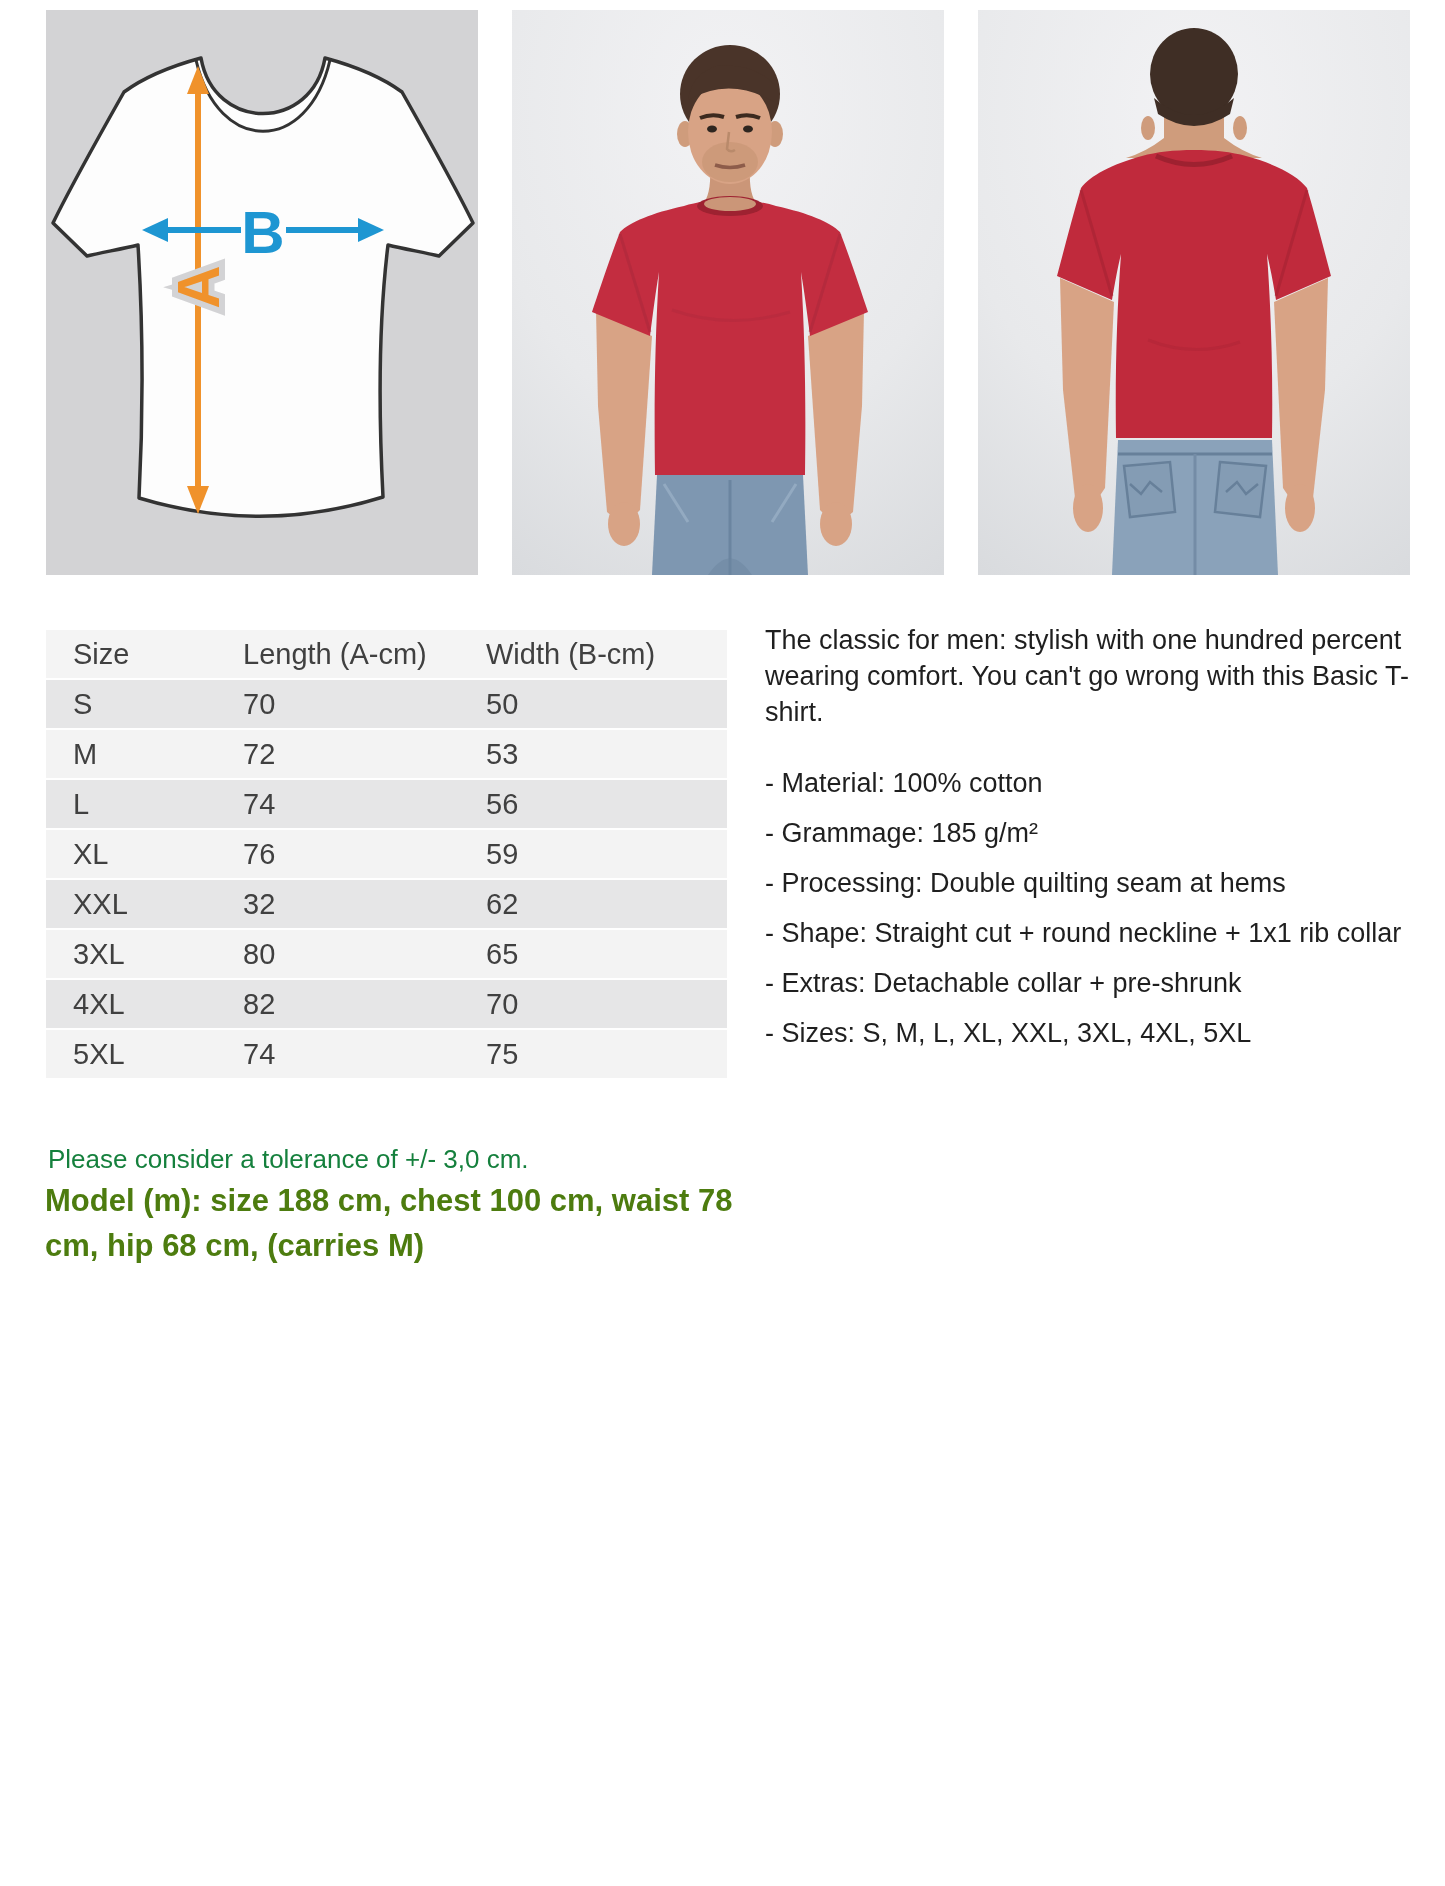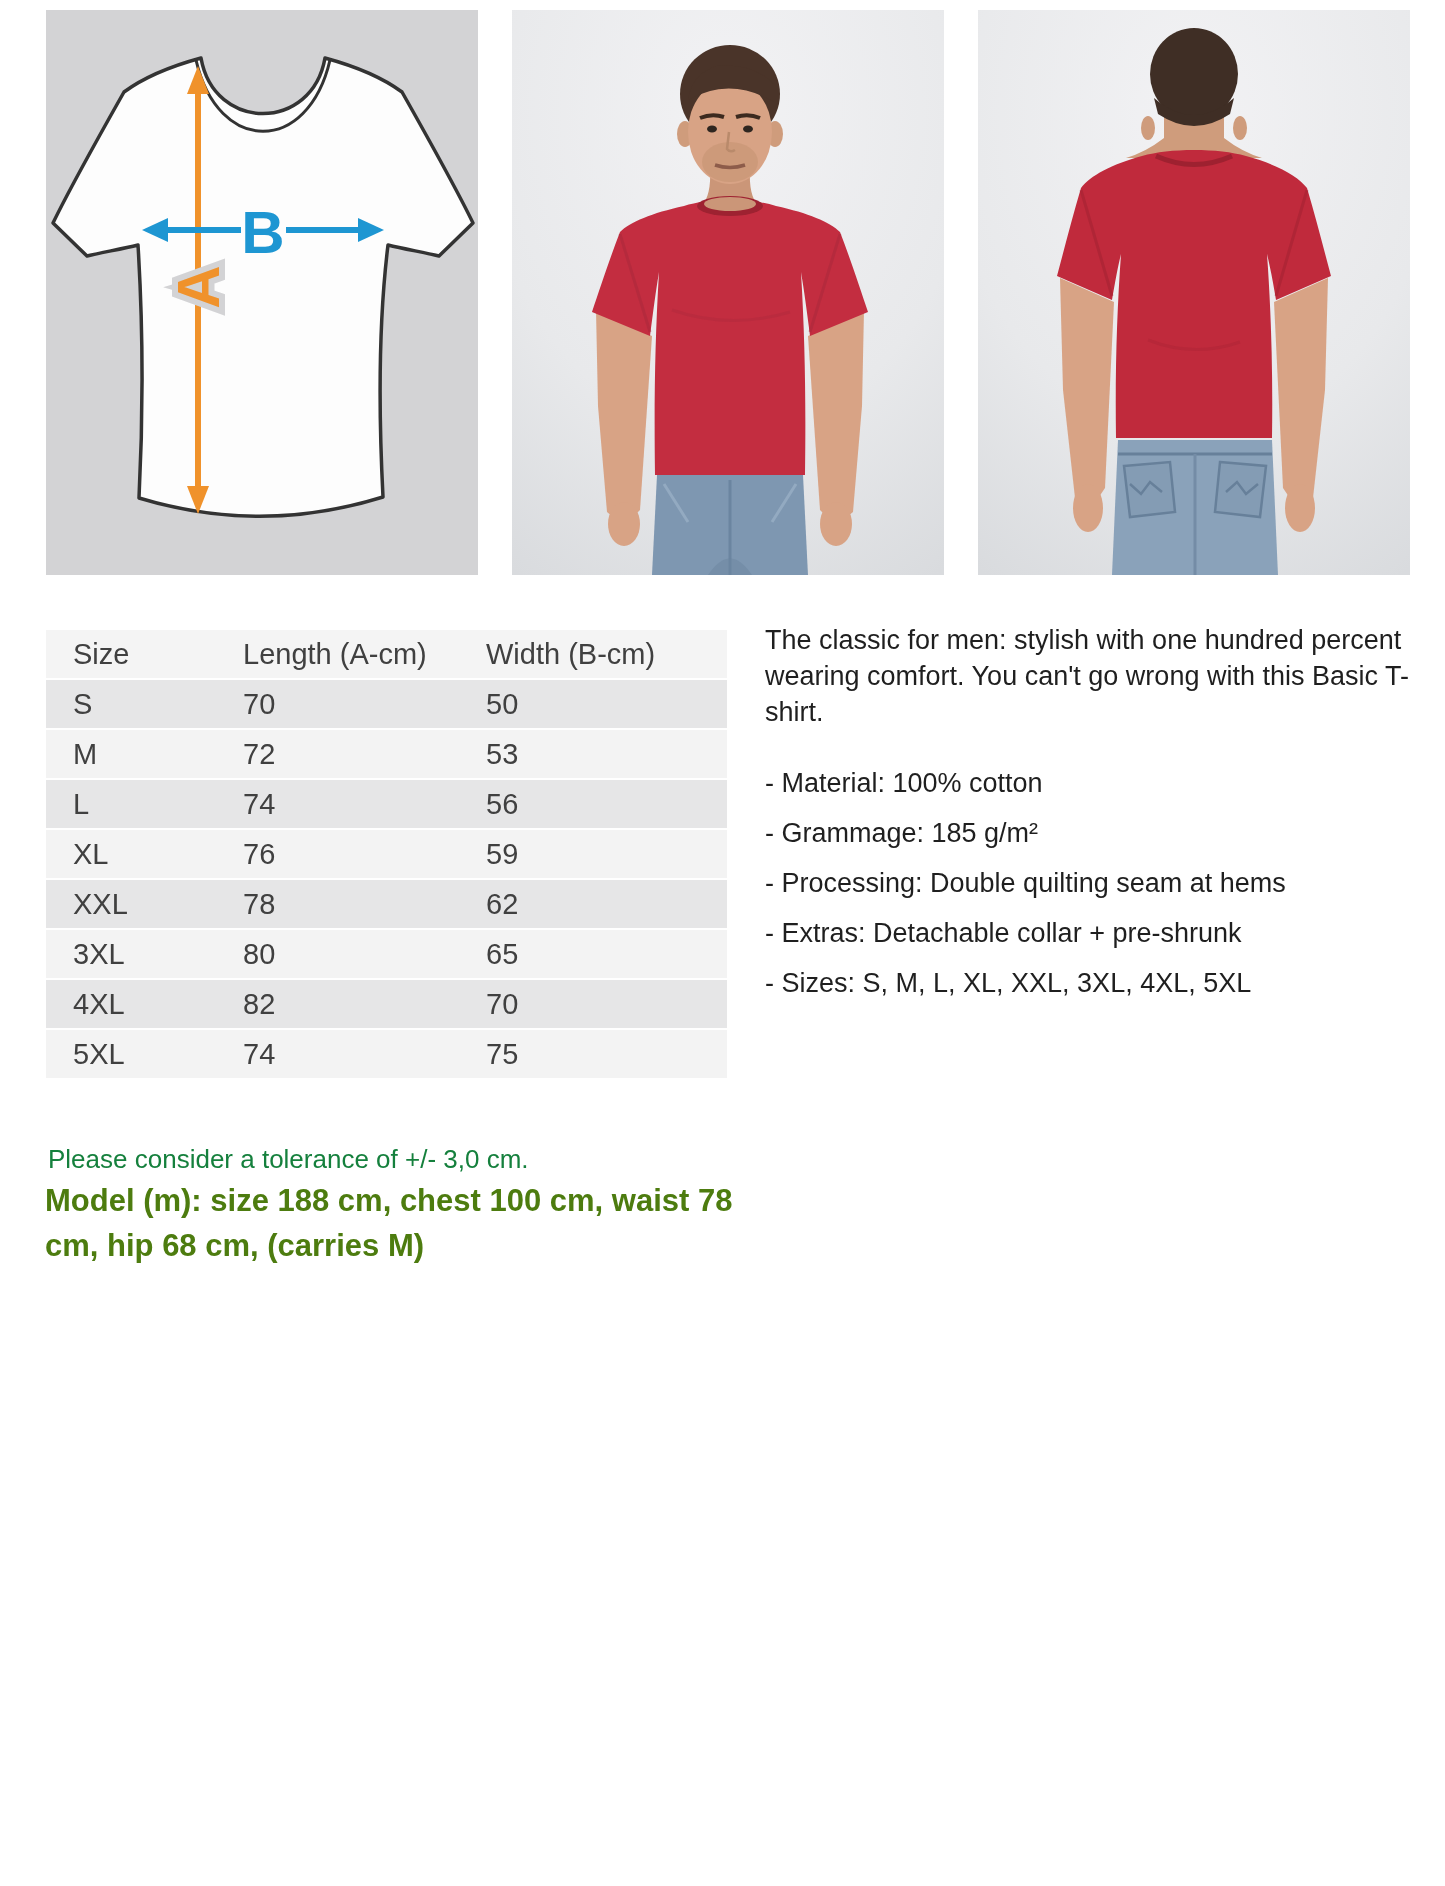--- a/index.html
+++ b/index.html
@@ -221,21 +221,21 @@
       <div class="t-cell2">74</div>
       <div class="t-cell3">56</div>
     </div>
     <div class="t-row">
       <div class="t-cell1">XL</div>
       <div class="t-cell2">76</div>
       <div class="t-cell3">59</div>
     </div>
     <div class="t-row alt">
       <div class="t-cell1">XXL</div>
-      <div class="t-cell2">78</div>
+      <div class="t-cell2">32</div>
       <div class="t-cell3">62</div>
     </div>
     <div class="t-row">
       <div class="t-cell1">3XL</div>
       <div class="t-cell2">80</div>
       <div class="t-cell3">65</div>
     </div>
     <div class="t-row alt">
       <div class="t-cell1">4XL</div>
       <div class="t-cell2">82</div>
@@ -247,20 +247,21 @@
       <div class="t-cell3">75</div>
     </div>
   </div>
 
   <div class="description">
     <p class="intro">The classic for men: stylish with one hundred percent wearing comfort. You can't go wrong with this Basic T-shirt.</p>
     <div class="bullets">
       <div>- Material: 100% cotton</div>
       <div>- Grammage: 185 g/m²</div>
       <div>- Processing: Double quilting seam at hems</div>
+      <div>- Shape: Straight cut + round neckline + 1x1 rib collar</div>
       <div>- Extras: Detachable collar + pre-shrunk</div>
       <div>- Sizes:  S, M, L, XL, XXL, 3XL, 4XL, 5XL</div>
     </div>
   </div>
 
   <div class="tolerance">Please consider a tolerance of +/- 3,0 cm.</div>
   <div class="model-note">
     <div>Model (m): size 188 cm, chest 100 cm, waist 78</div>
     <div>cm, hip 68 cm, (carries M)</div>
   </div>

